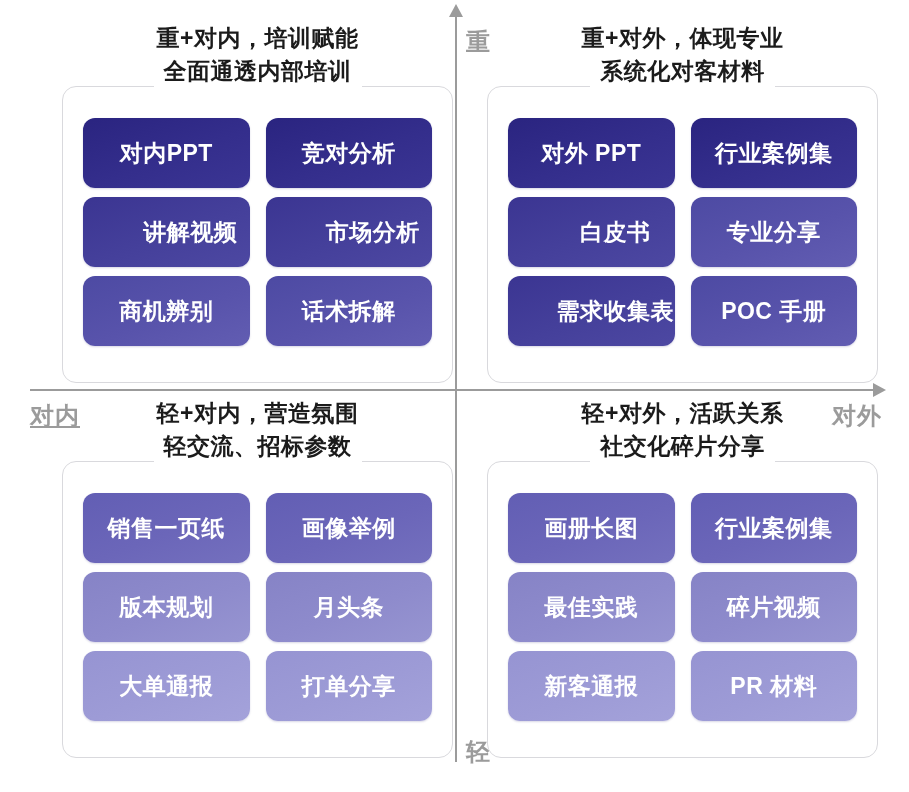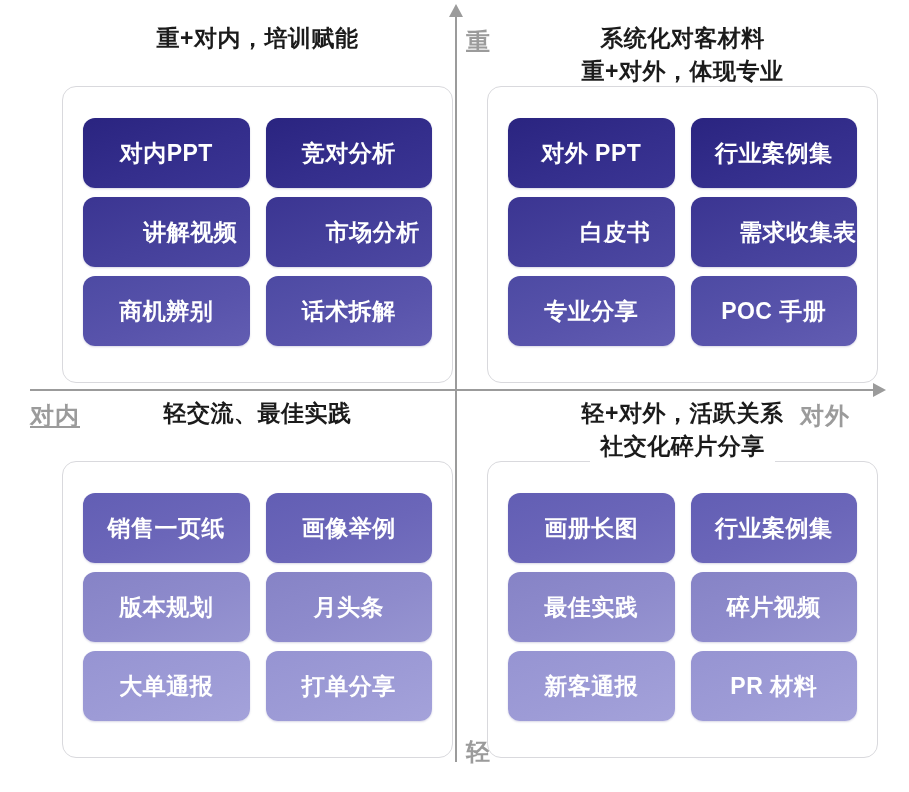--- a/index.html
+++ b/index.html
@@ -54,21 +54,21 @@
     position: absolute;
     color: #9b9b9b;
     font-size: 24px;
     font-weight: 700;
     letter-spacing: 1px;
     white-space: nowrap;
   }
   .axis-label-top    { left: 466px; top: 26px; }
   .axis-label-bottom { left: 466px; top: 736px; }
   .axis-label-left   { left: 30px;  top: 400px; text-decoration: underline; }
-  .axis-label-right  { left: 800px; top: 400px; }
+  .axis-label-right  { left: 832px; top: 400px; }
 
   
   .quadrant {
     position: absolute;
     width: 391px;
     height: 297px;
   }
   .q-tl { left: 62px;  top: 86px; }
   .q-tr { left: 487px; top: 86px; }
   .q-bl { left: 62px;  top: 461px; }
@@ -144,51 +144,53 @@
 
 <div class="axis-label axis-label-top">重</div>
 <div class="axis-label axis-label-bottom">轻</div>
 <div class="axis-label axis-label-left">对内</div>
 <div class="axis-label axis-label-right">对外</div>
 
 <div class="quadrant q-tl">
   <div class="q-box"></div>
   <div class="q-heading">
     <div>重+对内，培训赋能</div>
+    <div><span class="line2">全面通透内部培训</span></div>
   </div>
   <div class="q-grid">
     <div class="card tier-1">对内PPT</div>
     <div class="card tier-1">竞对分析</div>
     <div class="card tier-2">讲解视频</div>
     <div class="card tier-2">市场分析</div>
     <div class="card tier-3">商机辨别</div>
     <div class="card tier-3">话术拆解</div>
   </div>
 </div>
 
 <div class="quadrant q-tr">
   <div class="q-box"></div>
   <div class="q-heading">
+    <div>重+对外，体现专业</div>
     <div><span class="line2">系统化对客材料</span></div>
-    <div>重+对外，体现专业</div>
   </div>
   <div class="q-grid">
     <div class="card tier-1">对外 PPT</div>
     <div class="card tier-1">行业案例集</div>
     <div class="card tier-2">白皮书</div>
+    <div class="card tier-3">专业分享</div>
     <div class="card tier-2">需求收集表</div>
-    <div class="card tier-3">专业分享</div>
     <div class="card tier-3">POC 手册</div>
   </div>
 </div>
 
 <div class="quadrant q-bl">
   <div class="q-box"></div>
   <div class="q-heading">
-    <div><span class="line2">轻交流、最佳实践</span></div>
+    <div>轻+对内，营造氛围</div>
+    <div><span class="line2">轻交流、招标参数</span></div>
   </div>
   <div class="q-grid">
     <div class="card tier-4">销售一页纸</div>
     <div class="card tier-4">画像举例</div>
     <div class="card tier-5">版本规划</div>
     <div class="card tier-5">月头条</div>
     <div class="card tier-6">大单通报</div>
     <div class="card tier-6">打单分享</div>
   </div>
 </div>

